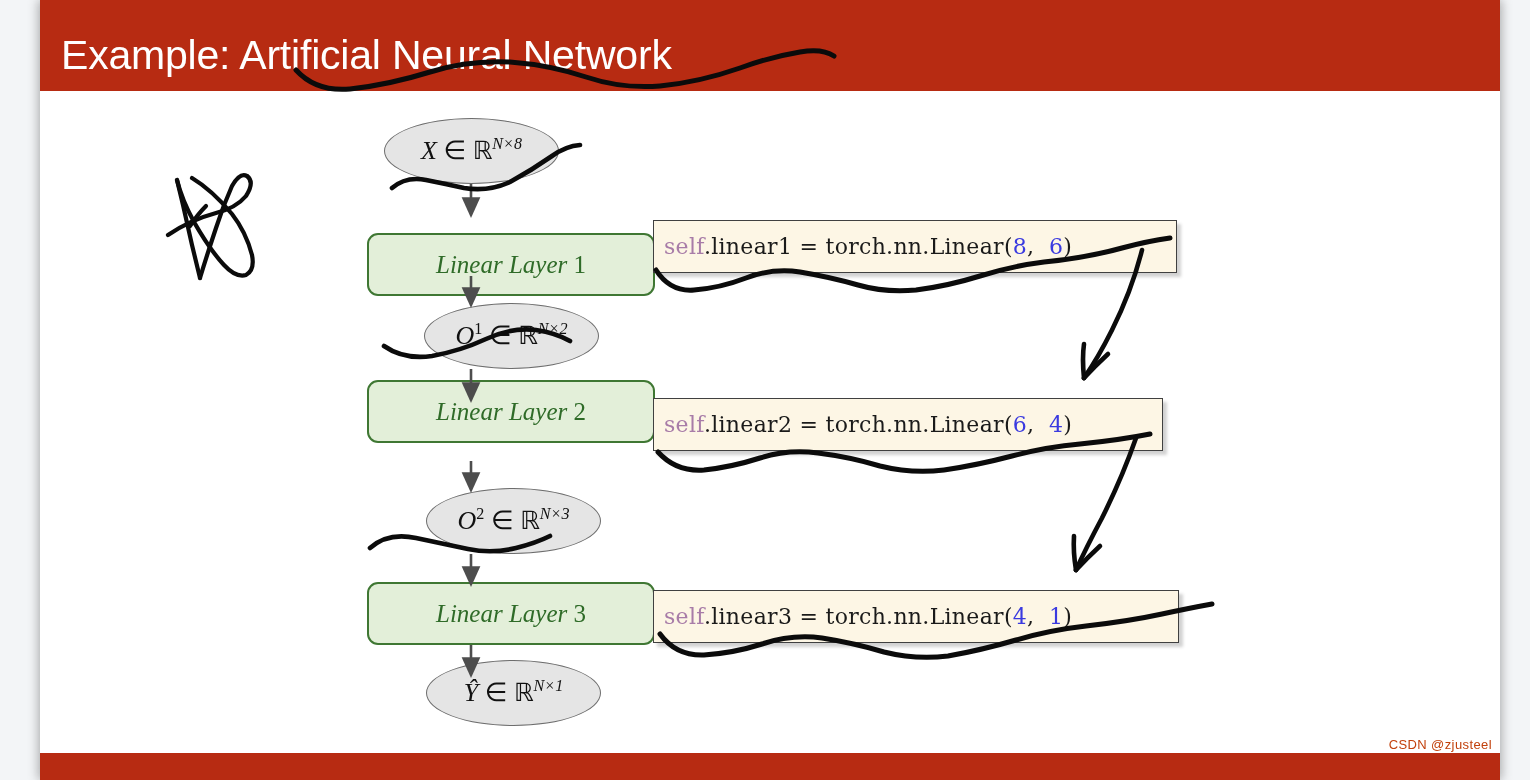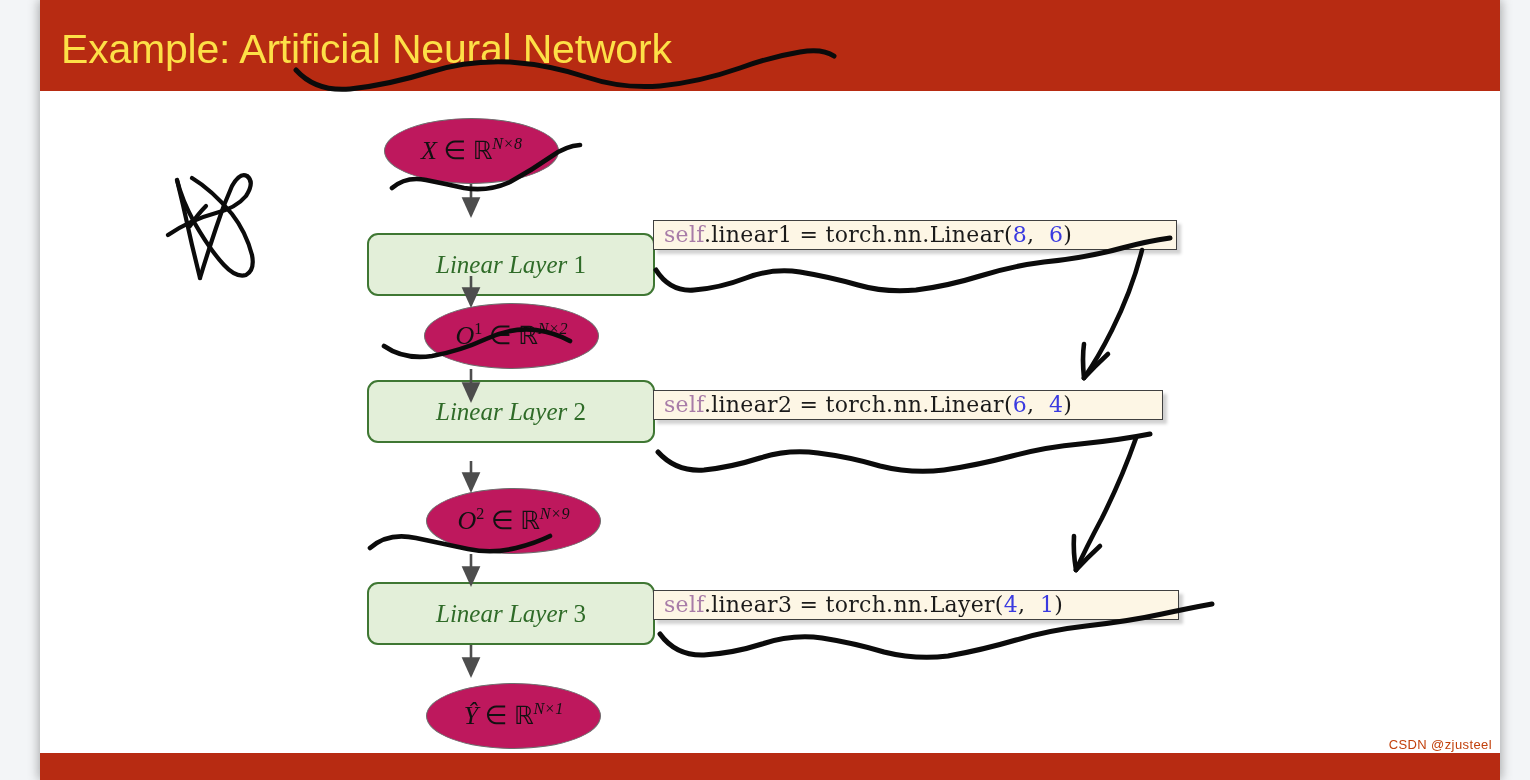--- a/index.html
+++ b/index.html
@@ -35,24 +35,24 @@
   #title-band {
     position: absolute;
     left: 0; top: 0;
     width: 1460px;
     height: 91px;
     background: #b72b12;
   }
   #title-text {
     position: absolute;
     left: 21px;
-    top: 21px;
+    top: 27px;
     font-size: 41px;
     line-height: 56px;
-    color: #fde047;
+    color: #ffffff;
     font-family: "Liberation Sans", sans-serif;
     font-weight: 400;
     letter-spacing: -0.2px;
     white-space: nowrap;
   }
 
   
   #bottom-band {
     position: absolute;
     left: 0;
@@ -74,21 +74,21 @@
     letter-spacing: 0.4px;
   }
 
   
   .node-ellipse {
     position: absolute;
     width: 175px;
     height: 66px;
     border: 1.6px solid #6d6d6d;
     border-radius: 50%;
-    background: #be185d;
+    background: #e5e5e5;
     display: flex;
     align-items: center;
     justify-content: center;
   }
   .node-ellipse .mathlabel {
     font-family: "Liberation Serif", serif;
     font-size: 26px;
     color: #111111;
     white-space: nowrap;
     line-height: 1;
@@ -123,21 +123,21 @@
     font-size: 25px;
     color: #2f6b28;
     white-space: nowrap;
   }
   .node-box .boxlabel i { font-style: italic; }
   .node-box .boxlabel span.num { font-style: normal; }
 
   
   .code-box {
     position: absolute;
-    height: 30px;
+    height: 53px;
     background: #fdf6e5;
     border: 1.3px solid #404040;
     box-shadow: 4px 4px 3px rgba(0,0,0,0.18);
     display: flex;
     align-items: center;
     padding-left: 10px;
   }
   .code-box .code {
     font-family: "DejaVu Serif", serif;
     font-size: 22px;
@@ -179,41 +179,41 @@
 
     <div class="node-ellipse" style="left:384px; top:303px; width:175px;">
       <span class="mathlabel"><i>O</i><sup>1</sup> <span>∈</span> <span class="blackboard">ℝ</span><sup><i>N×2</i></sup></span>
     </div>
 
     <div class="node-box" style="left:327px; top:380px;">
       <span class="boxlabel"><i>Linear Layer</i> <span class="num">2</span></span>
     </div>
 
     <div class="node-ellipse" style="left:386px; top:488px;">
-      <span class="mathlabel"><i>O</i><sup>2</sup> <span>∈</span> <span class="blackboard">ℝ</span><sup><i>N×9</i></sup></span>
+      <span class="mathlabel"><i>O</i><sup>2</sup> <span>∈</span> <span class="blackboard">ℝ</span><sup><i>N×3</i></sup></span>
     </div>
 
     <div class="node-box" style="left:327px; top:582px;">
       <span class="boxlabel"><i>Linear Layer</i> <span class="num">3</span></span>
     </div>
 
-    <div class="node-ellipse" style="left:386px; top:683px;">
+    <div class="node-ellipse" style="left:386px; top:660px;">
       <span class="mathlabel"><i>Ŷ</i> <span>∈</span> <span class="blackboard">ℝ</span><sup><i>N×1</i></sup></span>
     </div>
 
     <div class="code-box" style="left:613px; top:220px; width:524px;">
       <span class="code"><span class="tok-self">self</span><span>.linear1 = torch.nn.Linear(</span><span class="tok-num">8</span><span>,  </span><span class="tok-num">6</span><span>)</span></span>
     </div>
 
-    <div class="code-box" style="left:613px; top:390px; width:510px;">
+    <div class="code-box" style="left:613px; top:398px; width:510px;">
       <span class="code"><span class="tok-self">self</span><span>.linear2 = torch.nn.Linear(</span><span class="tok-num">6</span><span>,  </span><span class="tok-num">4</span><span>)</span></span>
     </div>
 
     <div class="code-box" style="left:613px; top:590px; width:526px;">
-      <span class="code"><span class="tok-self">self</span><span>.linear3 = torch.nn.Layer(</span><span class="tok-num">4</span><span>,  </span><span class="tok-num">1</span><span>)</span></span>
+      <span class="code"><span class="tok-self">self</span><span>.linear3 = torch.nn.Linear(</span><span class="tok-num">4</span><span>,  </span><span class="tok-num">1</span><span>)</span></span>
     </div>
 
     <svg id="arrows" viewBox="0 0 1460 780">
       <defs>
         <marker id="ah" markerWidth="9" markerHeight="9" refX="4.5" refY="4.4" orient="auto" markerUnits="strokeWidth">
           <path d="M0,0.8 L8,4.4 L0,8 z" fill="#4d4d4d"></path>
         </marker>
       </defs>
       <g stroke="#4d4d4d" stroke-width="2.6" fill="none" marker-end="url(#ah)">
         <line x1="431" y1="184" x2="431" y2="209"></line>

